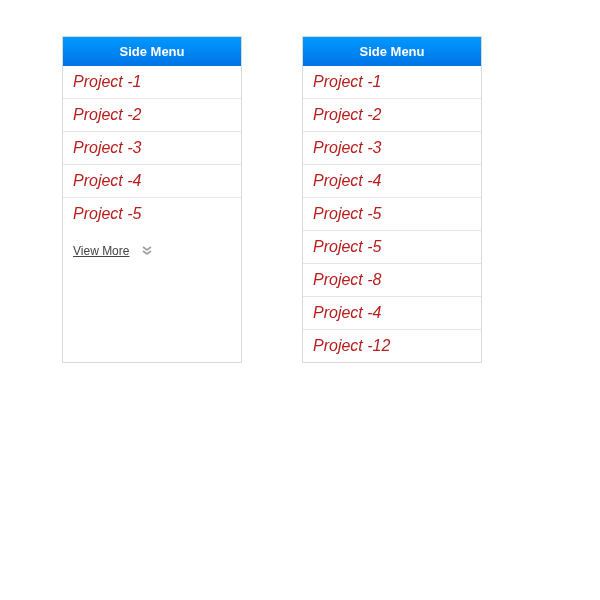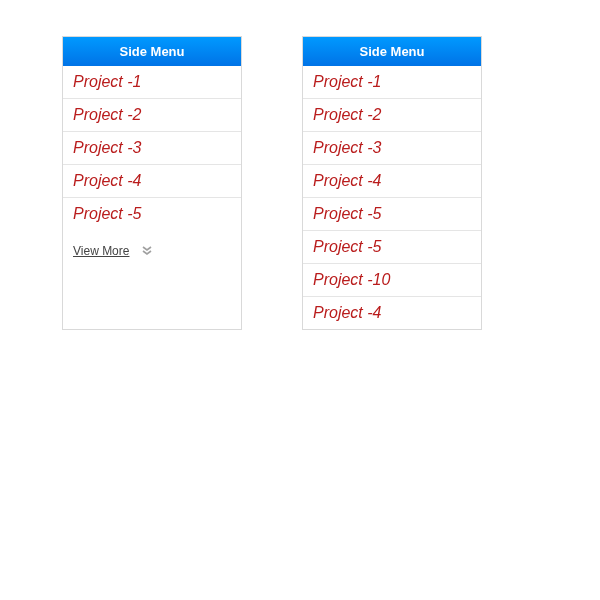--- a/index.html
+++ b/index.html
@@ -87,17 +87,18 @@
 
   <div class="side-menu">
     <div class="menu-header">Side Menu</div>
     <div id="right-items">
         <div class="menu-item">Project -1</div>
         <div class="menu-item">Project -2</div>
         <div class="menu-item">Project -3</div>
         <div class="menu-item">Project -4</div>
         <div class="menu-item">Project -5</div>
         <div class="menu-item">Project -5</div>
-        <div class="menu-item">Project -10</div>
+        <div class="menu-item">Project -8</div>
         <div class="menu-item">Project -4</div>
+        <div class="menu-item">Project -12</div>
       </div>
   </div>
 </div>
 
 </body></html>

